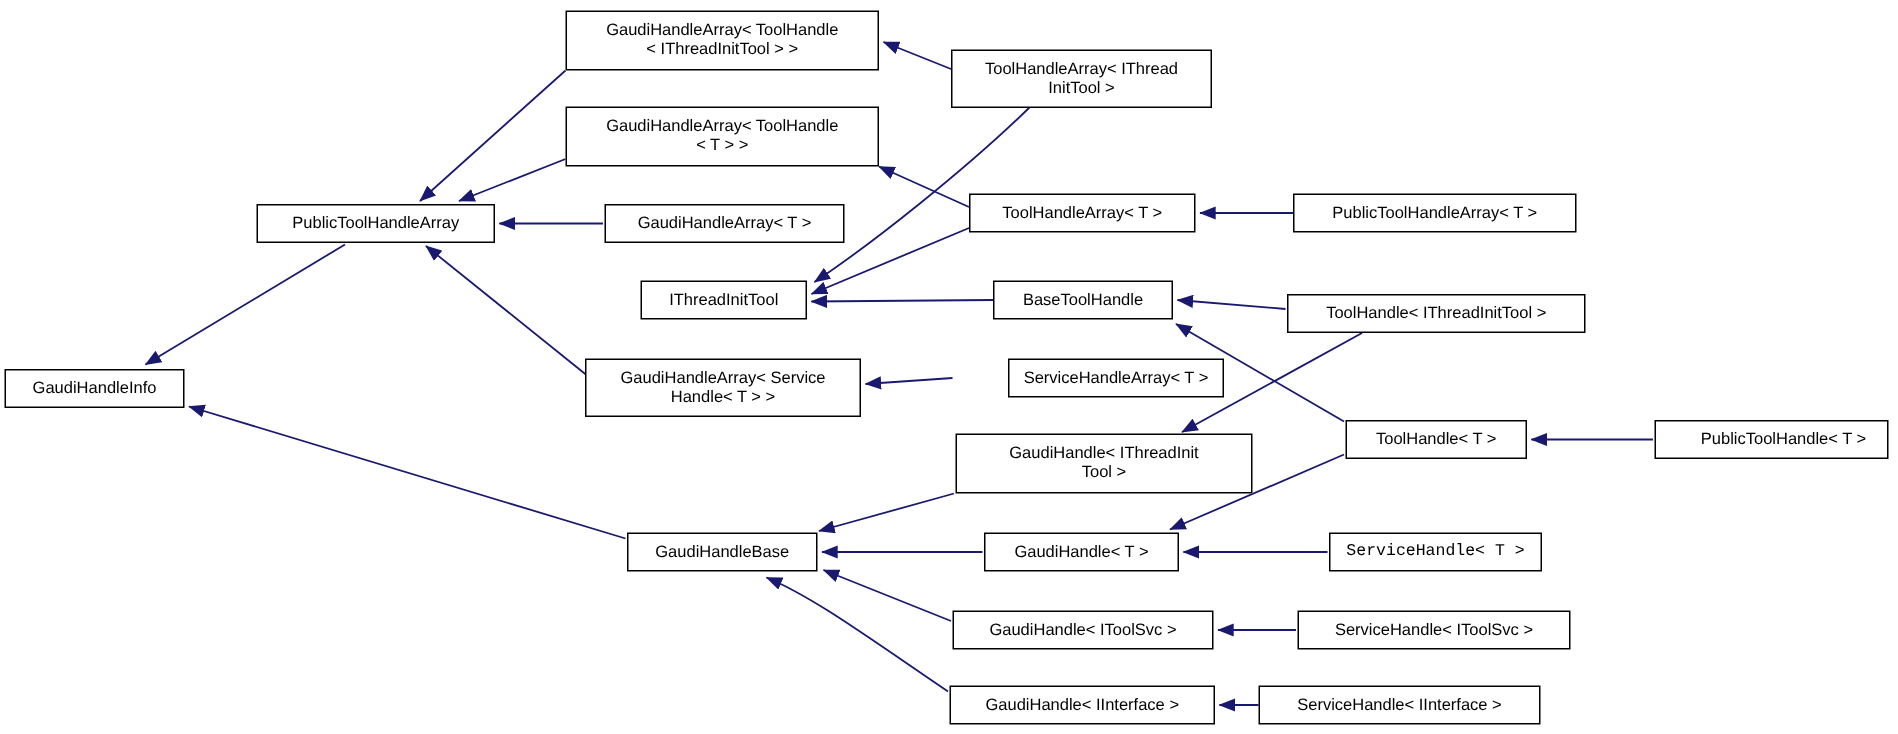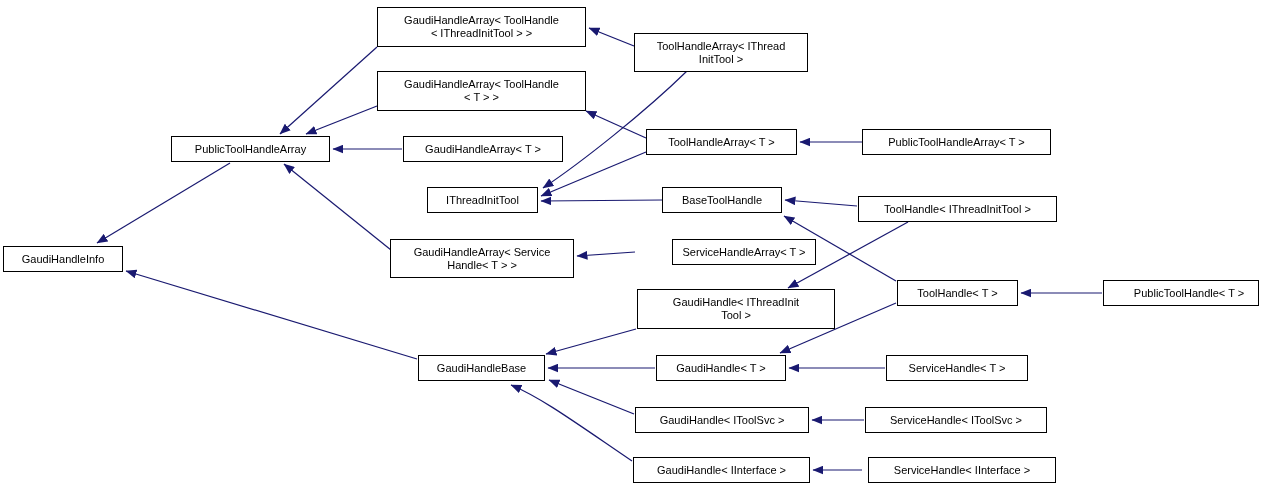--- a/index.html
+++ b/index.html
@@ -90,18 +90,18 @@
     <div class="node" style="left: 3px; top: 246px; width: 120px; height: 26px; background: rgb(255, 255, 255); border-color: rgb(0, 0, 0); color: rgb(0, 0, 0);">GaudiHandleInfo</div>
     <div class="node" style="left: 390px; top: 239px; width: 184px; height: 39px; background: rgb(255, 255, 255); border-color: rgb(0, 0, 0); color: rgb(0, 0, 0);">GaudiHandleArray&lt; Service
 Handle&lt; T &gt; &gt;</div>
     <div class="node" style="left: 636px; top: 239px; width: 144px; height: 26px; background: rgb(255, 255, 255); border-color: rgb(0, 0, 0); color: rgb(0, 0, 0); margin-left: 36px;">ServiceHandleArray&lt; T &gt;</div>
     <div class="node" style="left: 637px; top: 289px; width: 198px; height: 40px; background: rgb(255, 255, 255); border-color: rgb(0, 0, 0); color: rgb(0, 0, 0);">GaudiHandle&lt; IThreadInit
 Tool &gt;</div>
     <div class="node" style="left: 897px; top: 280px; width: 121px; height: 26px; background: rgb(255, 255, 255); border-color: rgb(0, 0, 0); color: rgb(0, 0, 0);">ToolHandle&lt; T &gt;</div>
     <div class="node" style="left: 1103px; top: 280px; width: 156px; height: 26px; background: rgb(255, 255, 255); border-color: rgb(0, 0, 0); color: rgb(0, 0, 0); padding-left: 16px;">PublicToolHandle&lt; T &gt;</div>
     <div class="node" style="left: 418px; top: 355px; width: 127px; height: 26px; background: rgb(255, 255, 255); border-color: rgb(0, 0, 0); color: rgb(0, 0, 0);">GaudiHandleBase</div>
     <div class="node" style="left: 656px; top: 355px; width: 130px; height: 26px; background: rgb(255, 255, 255); border-color: rgb(0, 0, 0); color: rgb(0, 0, 0);">GaudiHandle&lt; T &gt;</div>
-    <div class="node" style="left: 886px; top: 355px; width: 142px; height: 26px; background: rgb(255, 255, 255); border-color: rgb(0, 0, 0); color: rgb(0, 0, 0);">ServiceHandle&lt; T &gt;</div>
+    <div class="node" style="left: 886px; top: 355px; width: 142px; height: 26px; background: rgb(255, 255, 255); border-color: rgb(0, 0, 0); color: rgb(0, 0, 0); font-family: Liberation Mono, monospace;">ServiceHandle&lt; T &gt;</div>
     <div class="node" style="left: 635px; top: 407px; width: 174px; height: 26px; background: rgb(255, 255, 255); border-color: rgb(0, 0, 0); color: rgb(0, 0, 0);">GaudiHandle&lt; IToolSvc &gt;</div>
     <div class="node" style="left: 865px; top: 407px; width: 182px; height: 26px; background: rgb(255, 255, 255); border-color: rgb(0, 0, 0); color: rgb(0, 0, 0);">ServiceHandle&lt; IToolSvc &gt;</div>
     <div class="node" style="left: 633px; top: 457px; width: 177px; height: 26px; background: rgb(255, 255, 255); border-color: rgb(0, 0, 0); color: rgb(0, 0, 0);">GaudiHandle&lt; IInterface &gt;</div>
-    <div class="node" style="left: 868px; top: 457px; width: 188px; height: 26px; background: rgb(255, 255, 255); border-color: rgb(0, 0, 0); color: rgb(0, 0, 0);">ServiceHandle&lt; IInterface &gt;</div>
+    <div class="node" style="left: 839px; top: 457px; width: 188px; height: 26px; background: rgb(255, 255, 255); border-color: rgb(0, 0, 0); color: rgb(0, 0, 0);">ServiceHandle&lt; IInterface &gt;</div>
   </div>
 
 </body></html>

